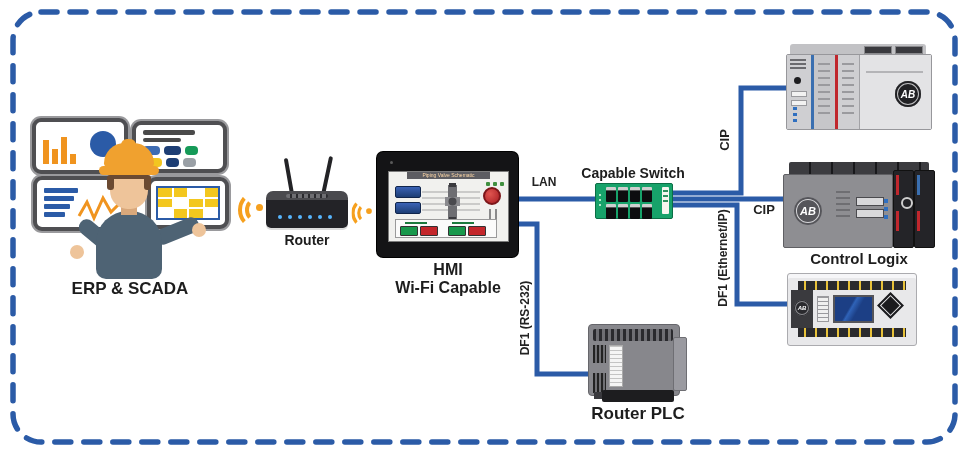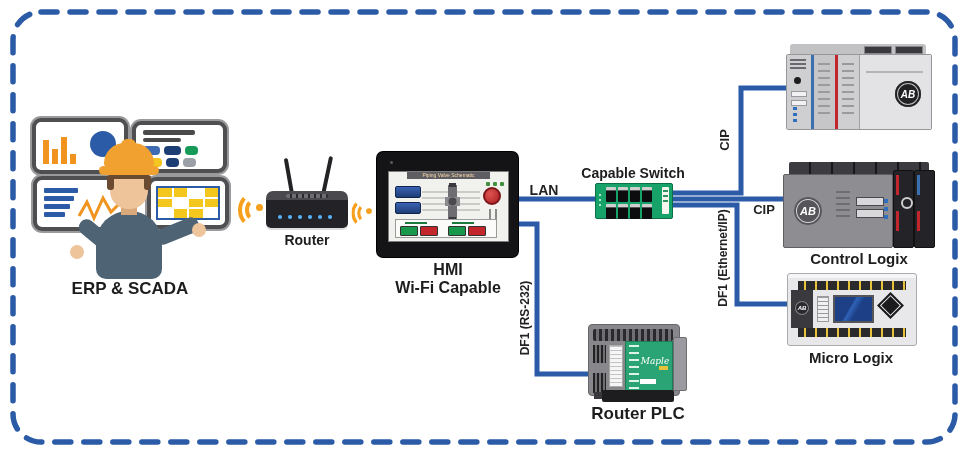--- a/index.html
+++ b/index.html
@@ -11,21 +11,21 @@
   .node-label{position:absolute;z-index:6;font-weight:bold;color:#1d1d1d;text-align:center;line-height:18px}
   #lbl-erp{left:40px;top:280px;width:180px;font-size:17px}
   #lbl-router{left:262px;top:231px;width:90px;font-size:14px}
   #lbl-hmi{left:373px;top:261px;width:150px;font-size:16px}
   #lbl-switch{left:573px;top:164px;width:120px;font-size:14px}
   #lbl-compact{left:786px;top:131px;width:144px;font-size:15px}
   #lbl-control{left:783px;top:250px;width:152px;font-size:15px}
   #lbl-micro{left:787px;top:349px;width:128px;font-size:15px}
   #lbl-maple{left:563px;top:405px;width:150px;font-size:17px}
   .hlabel{position:absolute;z-index:6;font-weight:bold;color:#222;text-align:center}
-  #lbl-lan{left:522px;top:182px;width:44px;font-size:14px}
+  #lbl-lan{left:522px;top:175px;width:44px;font-size:12px}
   #lbl-cip-control{left:744px;top:202px;width:40px;font-size:13px}
   .vlabel{position:absolute;width:120px;height:18px;display:flex;align-items:center;justify-content:center;
           transform:rotate(-90deg);font-weight:bold;color:#222;z-index:6;white-space:nowrap}
   #lbl-cip-compact{left:664px;top:131px;font-size:13px}
   #lbl-df1-eip{left:663px;top:249px;font-size:12px}
   #lbl-df1-rs232{left:465px;top:309px;font-size:12px}
 
   
   .monitor{position:absolute;background:#fff;border:4px solid #4f4f52;border-radius:9px;
            box-shadow:0 0 0 2px #9a9a9d;z-index:2;overflow:hidden}
@@ -433,34 +433,27 @@
   <div class="plc" id="micro">
     <span class="ml-strip ml-s-top"></span>
     <span class="ml-strip ml-s-bot"></span>
     <div class="ml-left">
       <span class="ab-logo ml-ab">AB</span>
     </div>
     <span class="ml-pins"></span>
     <span class="ml-screen"></span>
     <span class="ml-diamond"></span>
   </div>
-  <div class="node-label" id="lbl-micro">Micro Logix</div>
 
   <div class="plc" id="maple">
     <div class="mp-body">
       <span class="mp-topband"></span>
       <span class="mp-fins mp-f1"></span>
       <span class="mp-fins mp-f2"></span>
       <span class="mp-label"></span>
-      <div class="mp-front">
-        <span class="mp-rows"></span>
-        <span class="mp-brand">Maple</span>
-        <span class="mp-tag"></span>
-        <span class="mp-badge"></span>
-      </div>
       <span class="mp-wing"></span>
     </div>
     <span class="mp-base"></span>
     <span class="mp-foot"></span>
   </div>
   <div class="node-label" id="lbl-maple">Router PLC</div>
 
   <div class="hlabel" id="lbl-lan">LAN</div>
   <div class="vlabel" id="lbl-cip-compact">CIP</div>
   <div class="hlabel" id="lbl-cip-control">CIP</div>

